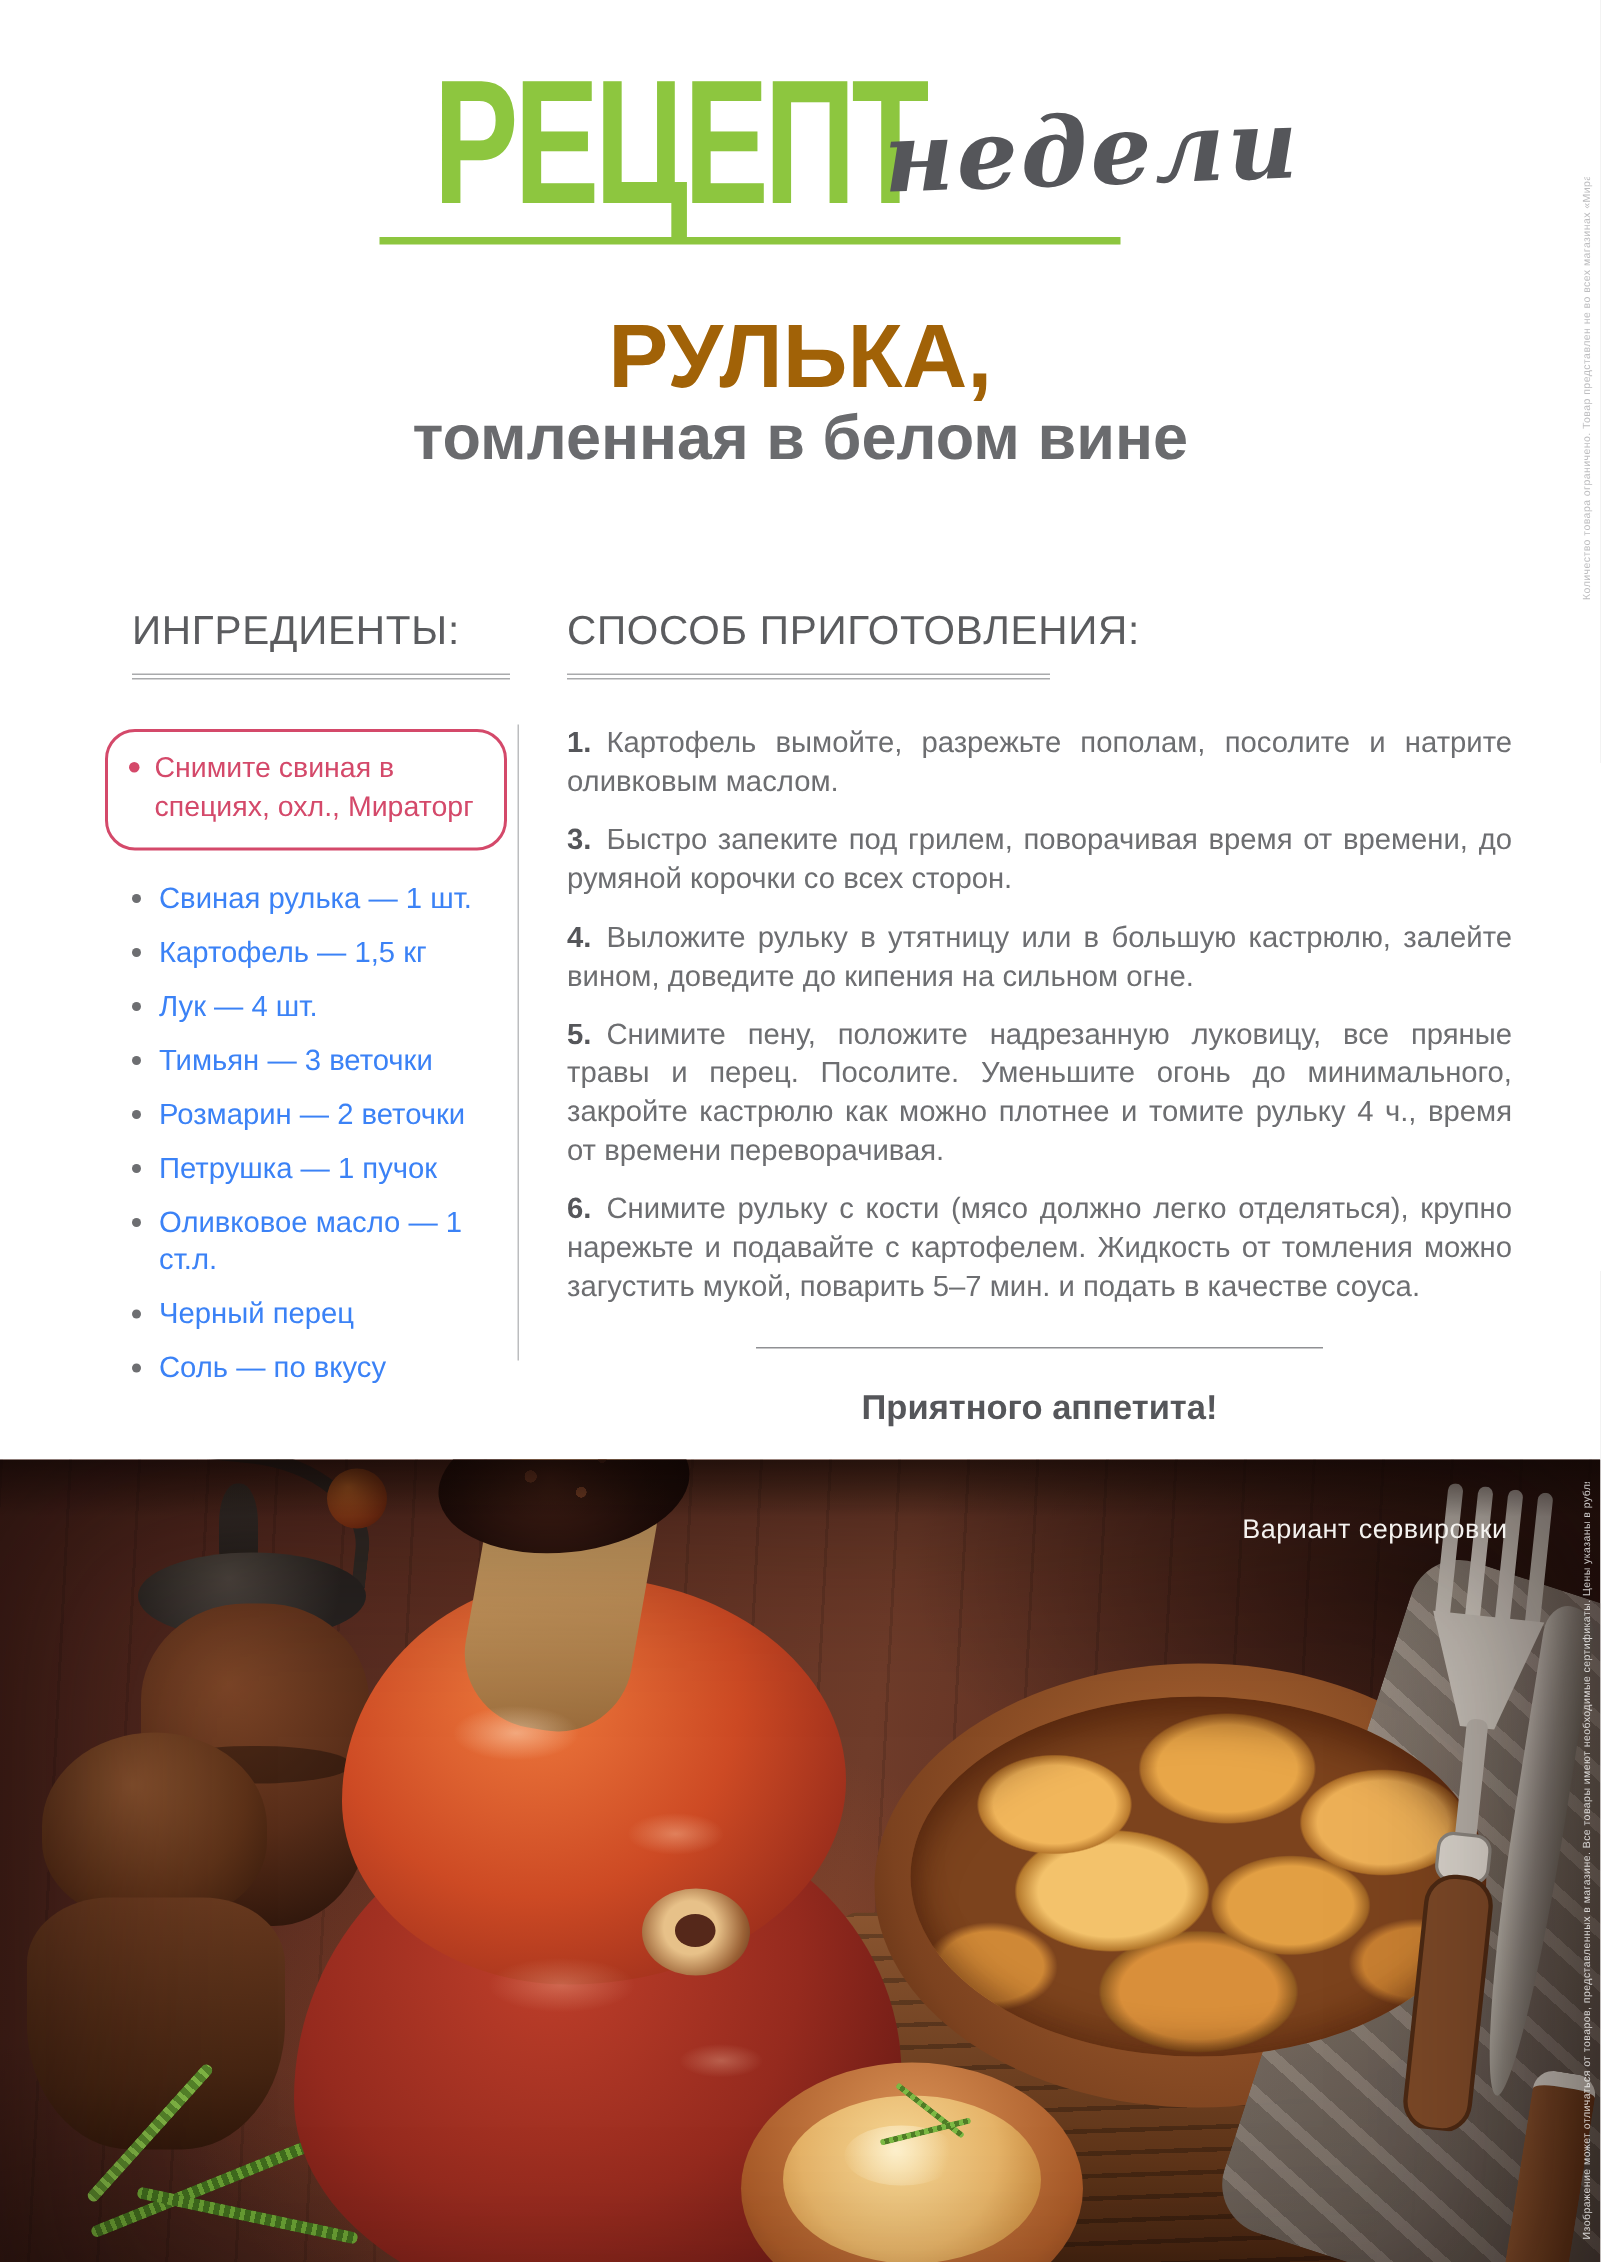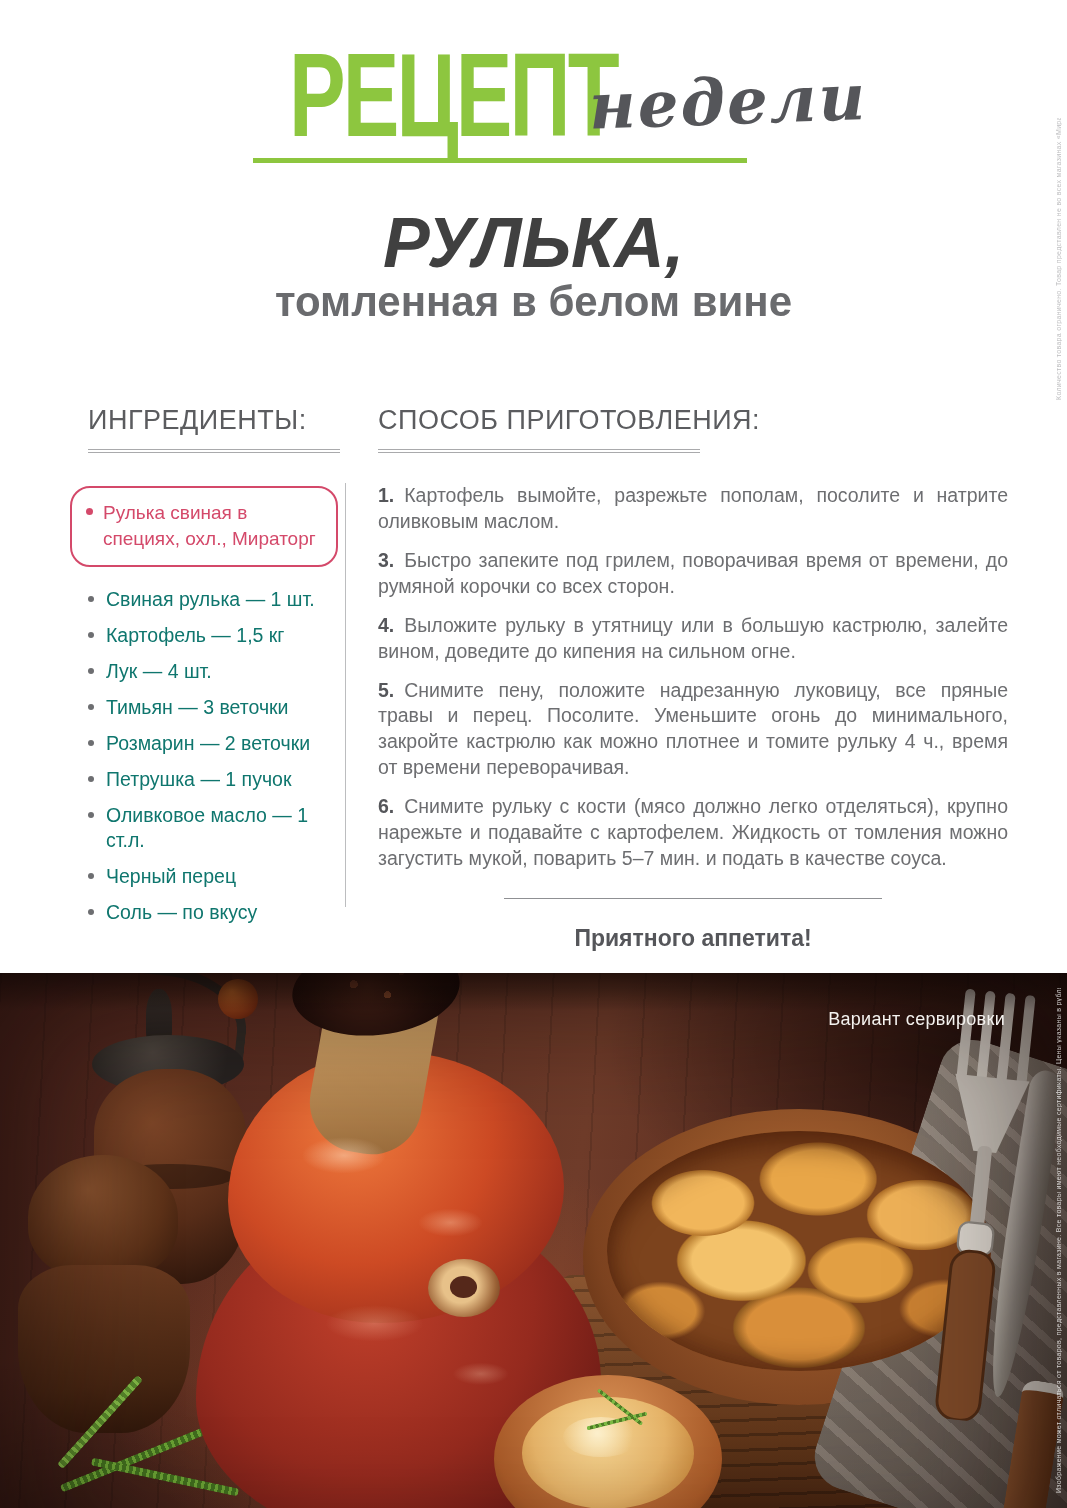--- a/index.html
+++ b/index.html
@@ -19,21 +19,21 @@
   }
   .logo-script {
     position:absolute; left:300px; top:28px;
     font-family:"DejaVu Serif", serif; font-style:italic; font-weight:600;
     font-size:64px; color:#55565a; letter-spacing:2px; transform:rotate(-2deg);
   }
   .logo-rule { position:absolute; left:253px; top:158px; width:494px; height:5px; background:#8dc63f; }
 
   
   .title-block { position:absolute; left:0; top:208px; width:1067px; text-align:center; color:#6d6e71; }
-  .title-main { font-size:70px; font-weight:bold; line-height:1.0; letter-spacing:0px; color:#404040;font-style:italic; }
+  .title-main { font-size:60px; font-weight:bold; line-height:1.0; letter-spacing:0px; color:#a16207; }
   .title-sub  { font-size:42px; font-weight:bold; line-height:1.12; color:#6a6b6e; }
 
   
   .col-left  { position:absolute; left:88px;  top:405px; width:254px; }
   .col-right { position:absolute; left:378px; top:405px; width:630px; }
   .col-divider { position:absolute; left:345px; top:483px; width:1px; height:424px; background:#bcbdbf; }
 
   .section-head { font-size:27px; color:#5b5c5f; letter-spacing:.5px; }
   .double-rule { margin-top:13px; height:4px; border-top:1px solid #a9aaac; border-bottom:1px solid #a9aaac; }
   .rule-ing { width:252px; }
@@ -42,21 +42,21 @@
   
   .featured-box {
     margin:33px 0 0 -18px; width:268px; border:2px solid #d4496a; border-radius:20px;
     padding:12px 16px 14px 14px; color:#d4496a; font-size:19px; line-height:1.35;
     display:flex; gap:10px;
   }
   .featured-box .dot { flex:0 0 auto; width:7px; height:7px; border-radius:50%; background:#d4496a; margin-top:8px; }
 
   
   .ing-list { list-style:none; margin-top:20px; }
-  .ing-list li { display:flex; gap:12px; font-size:19.5px; line-height:1.28; color:#0f766e; margin:11px 0; }
+  .ing-list li { display:flex; gap:12px; font-size:19.5px; line-height:1.28; color:#3b82f6; margin:11px 0; }
   .ing-list li .b { flex:0 0 auto; width:6px; height:6px; border-radius:50%; background:#6d6e71; margin-top:9px; }
 
   
   .steps { margin-top:30px; }
   .step { font-size:19.5px; line-height:1.33; color:#6d6e71; text-align:justify; margin-bottom:13px; }
   .step .num { font-weight:bold; color:#55565a; margin-right:10px; }
 
   .bon-rule { width:378px; height:1px; background:#8f9093; margin:26px auto 0 auto; }
   .bon-appetit { margin-top:26px; text-align:center; font-size:23px; font-weight:bold; color:#55565a; }
 
@@ -204,21 +204,21 @@
     <div class="title-main">РУЛЬКА,</div>
     <div class="title-sub">томленная в белом вине</div>
   </div>
 
   <div class="col-left">
     <div class="section-head">ИНГРЕДИЕНТЫ:</div>
     <div class="double-rule rule-ing"></div>
 
     <div class="featured-box">
       <span class="dot"></span>
-      <span>Рулька свиная в специях, охл., Мираторг</span>
+      <span>Снимите свиная в специях, охл., Мираторг</span>
     </div>
 
     <ul class="ing-list">
       <li>
           <span class="b"></span>
           <span>Свиная рулька — 1 шт.</span>
         </li>
       <li>
           <span class="b"></span>
           <span>Картофель — 1,5 кг</span>

